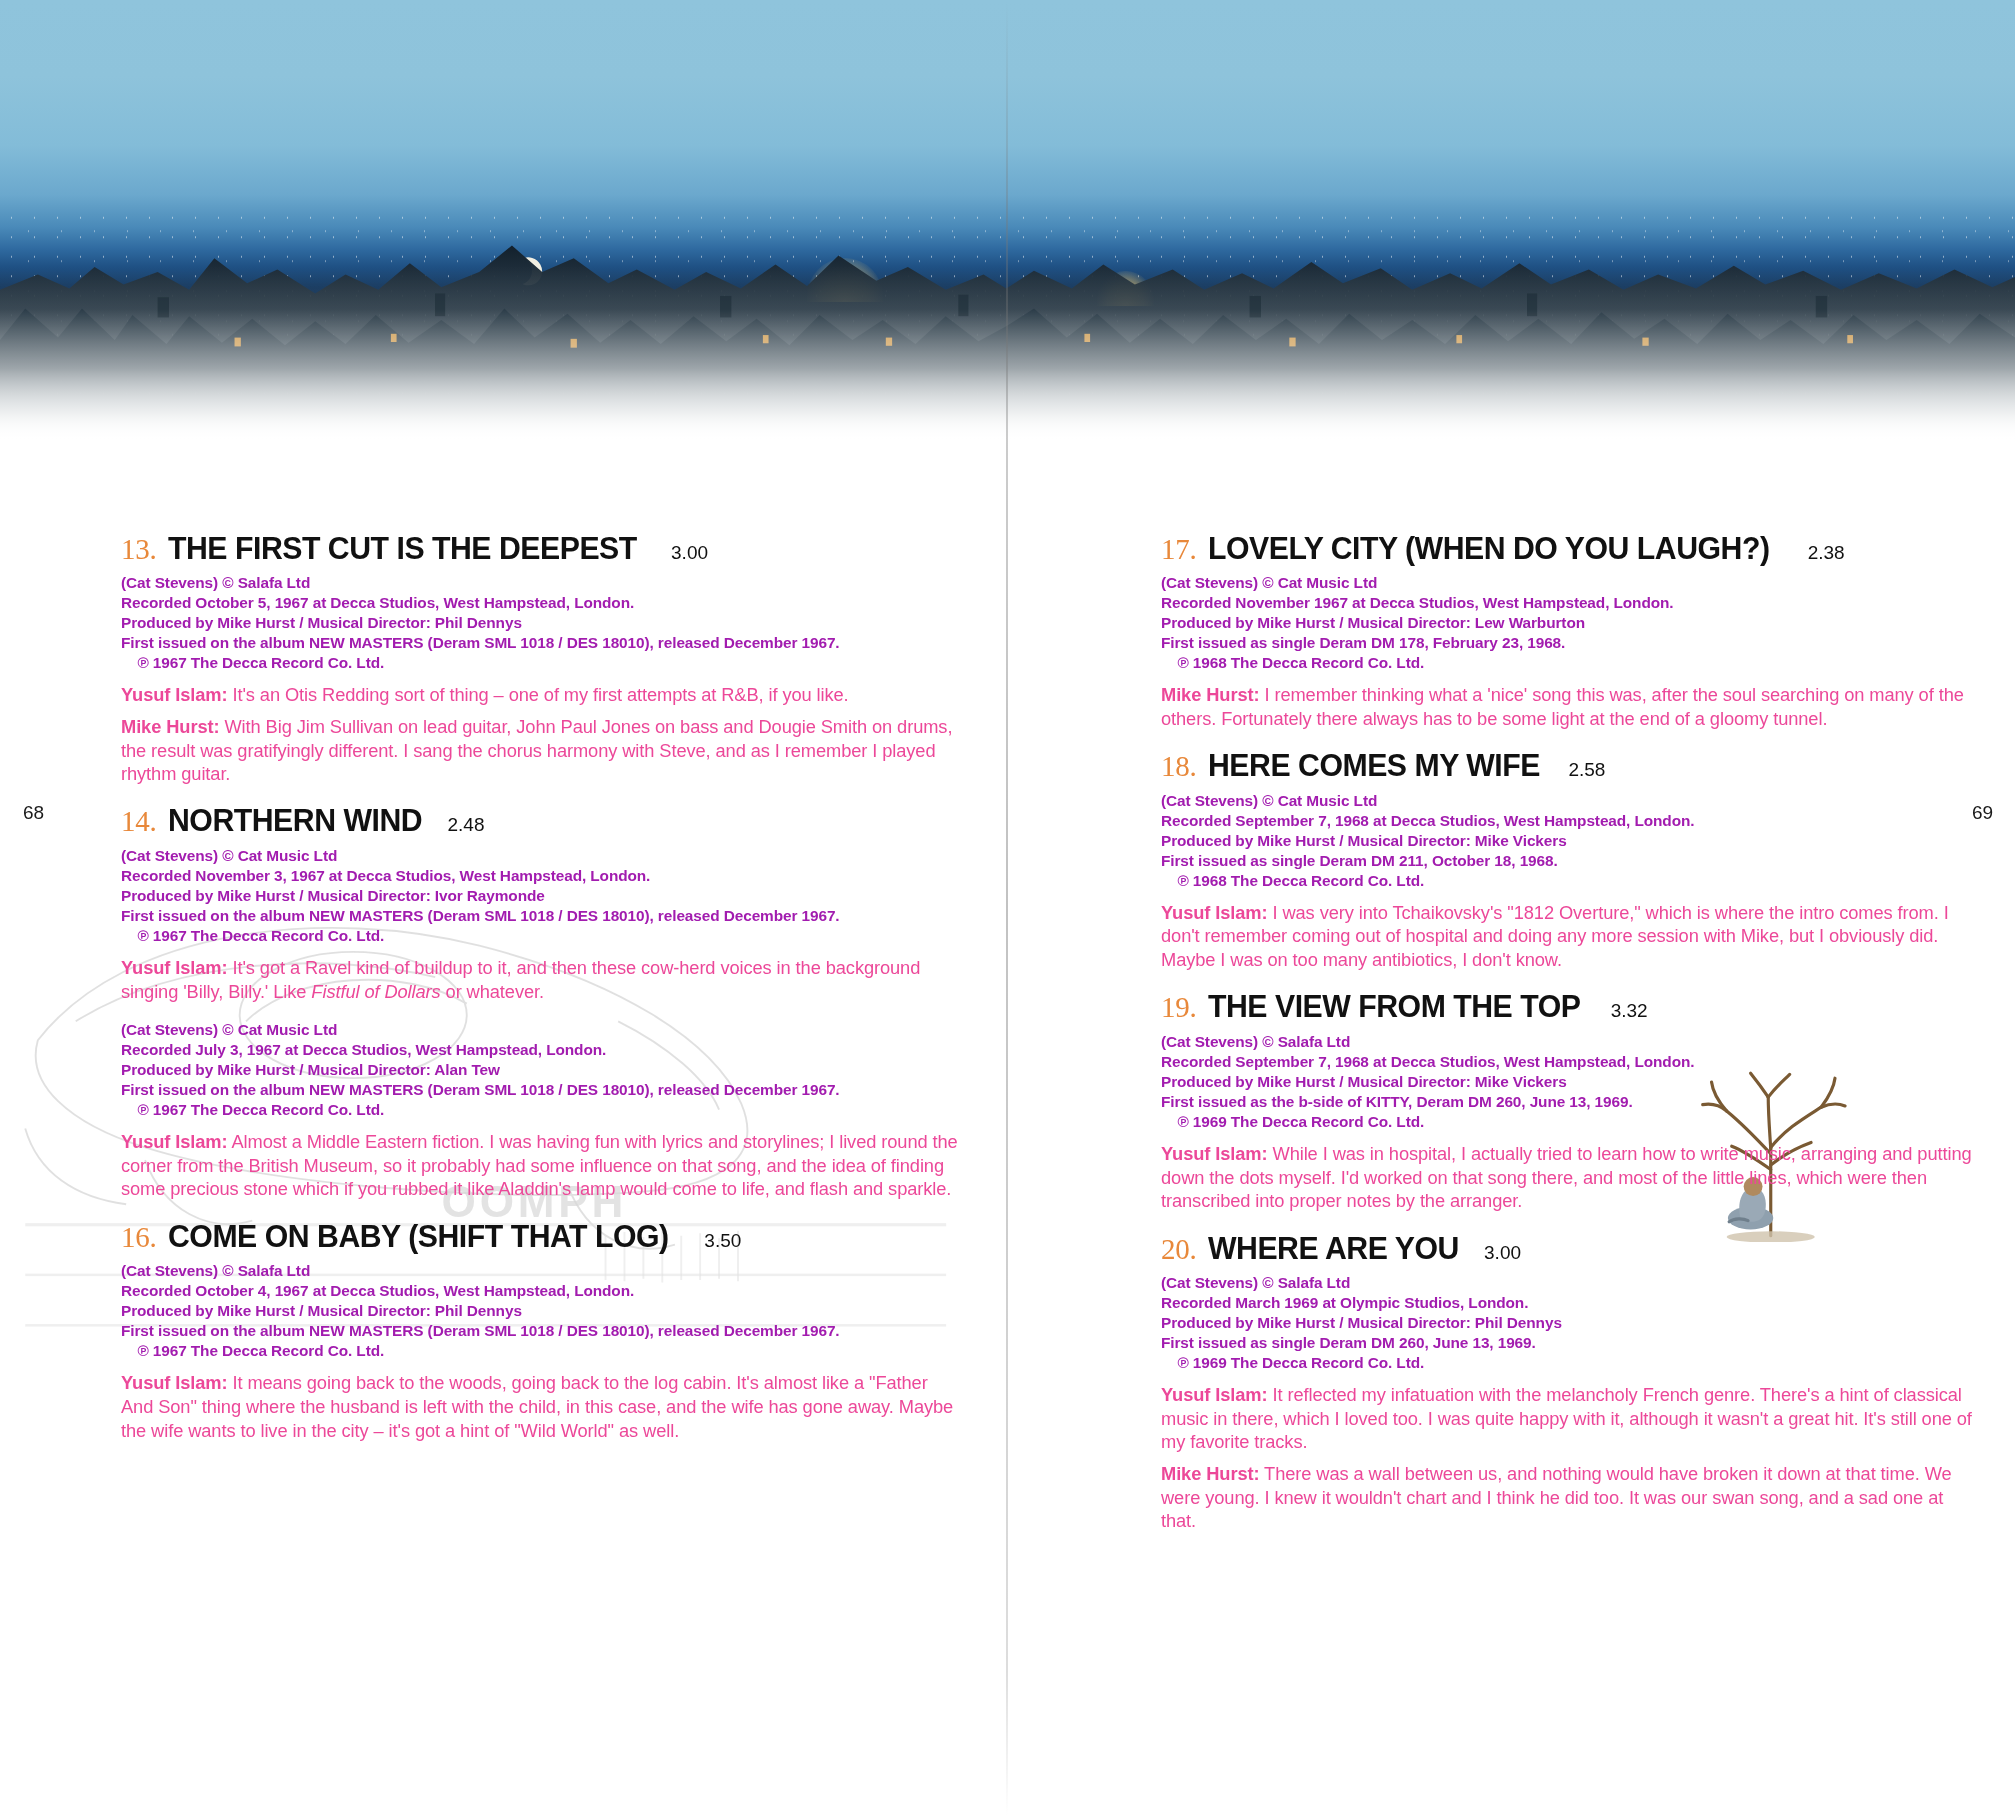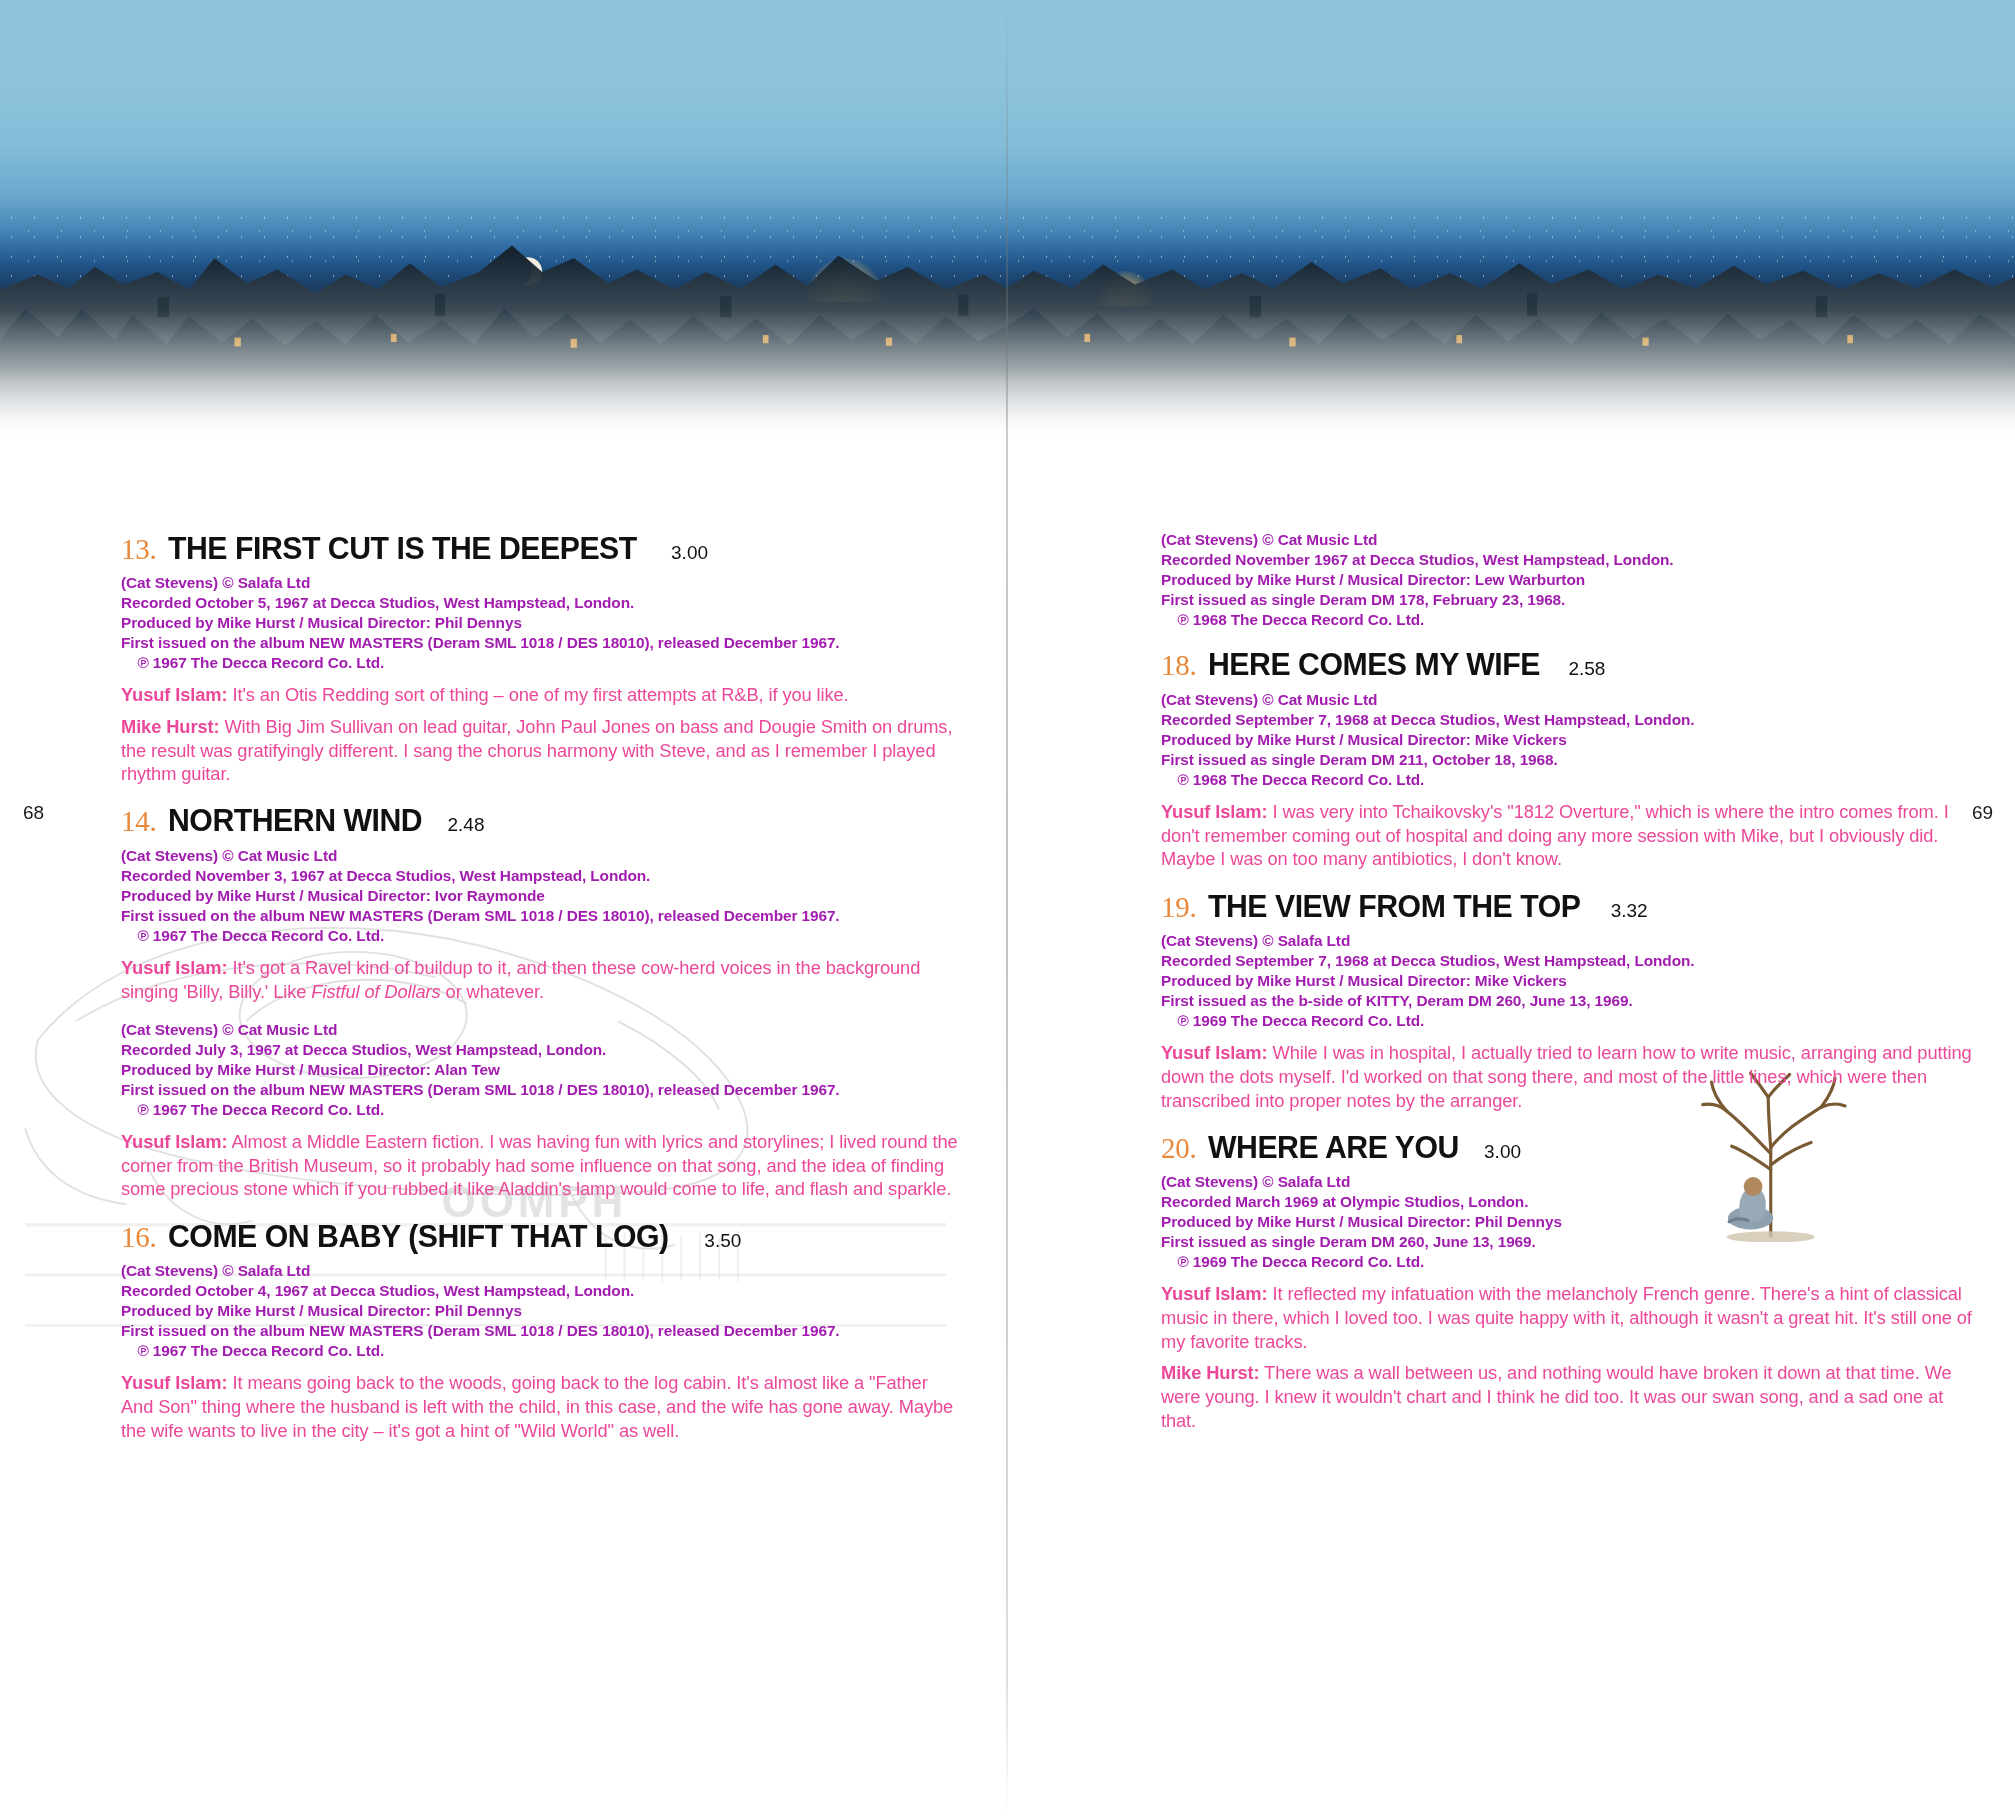--- a/index.html
+++ b/index.html
@@ -360,27 +360,35 @@
       <div class="quote">
         <span class="spk">Yusuf Islam:</span><span> It means going back to the woods, going back to the log cabin. It's almost like a "Father And Son" thing where the husband is left with the child, in this case, and the wife has gone away. Maybe the wife wants to live in the city – it's got a hint of "Wild World" as well.</span>
       </div>
     </div>
 
   </div>
 
   <div class="col col-right">
 
     <div class="track">
+      <div class="track-head">
+        <span class="track-num">17.</span>
+        <span class="track-title">LOVELY CITY (WHEN DO YOU LAUGH?)</span>
+        <span class="track-time">2.38</span>
+      </div>
       <div class="credits">
         <div>(Cat Stevens)  © Cat Music Ltd</div>
         <div>Recorded November 1967 at Decca Studios, West Hampstead, London.</div>
         <div>Produced by Mike Hurst / Musical Director: Lew Warburton</div>
         <div>First issued as single Deram DM 178,  February 23, 1968.</div>
         <div class="copy-line">℗  1968 The Decca Record Co. Ltd.</div>
       </div>
+      <div class="quote">
+        <span class="spk">Mike Hurst:</span><span> I remember thinking what a 'nice' song this was, after the soul searching on many of the others. Fortunately there always has to be some light at the end of a gloomy tunnel.</span>
+      </div>
     </div>
 
     <div class="track">
       <div class="track-head">
         <span class="track-num">18.</span>
         <span class="track-title">HERE COMES MY WIFE</span>
         <span class="track-time">2.58</span>
       </div>
       <div class="credits">
         <div>(Cat Stevens)  © Cat Music Ltd</div>

